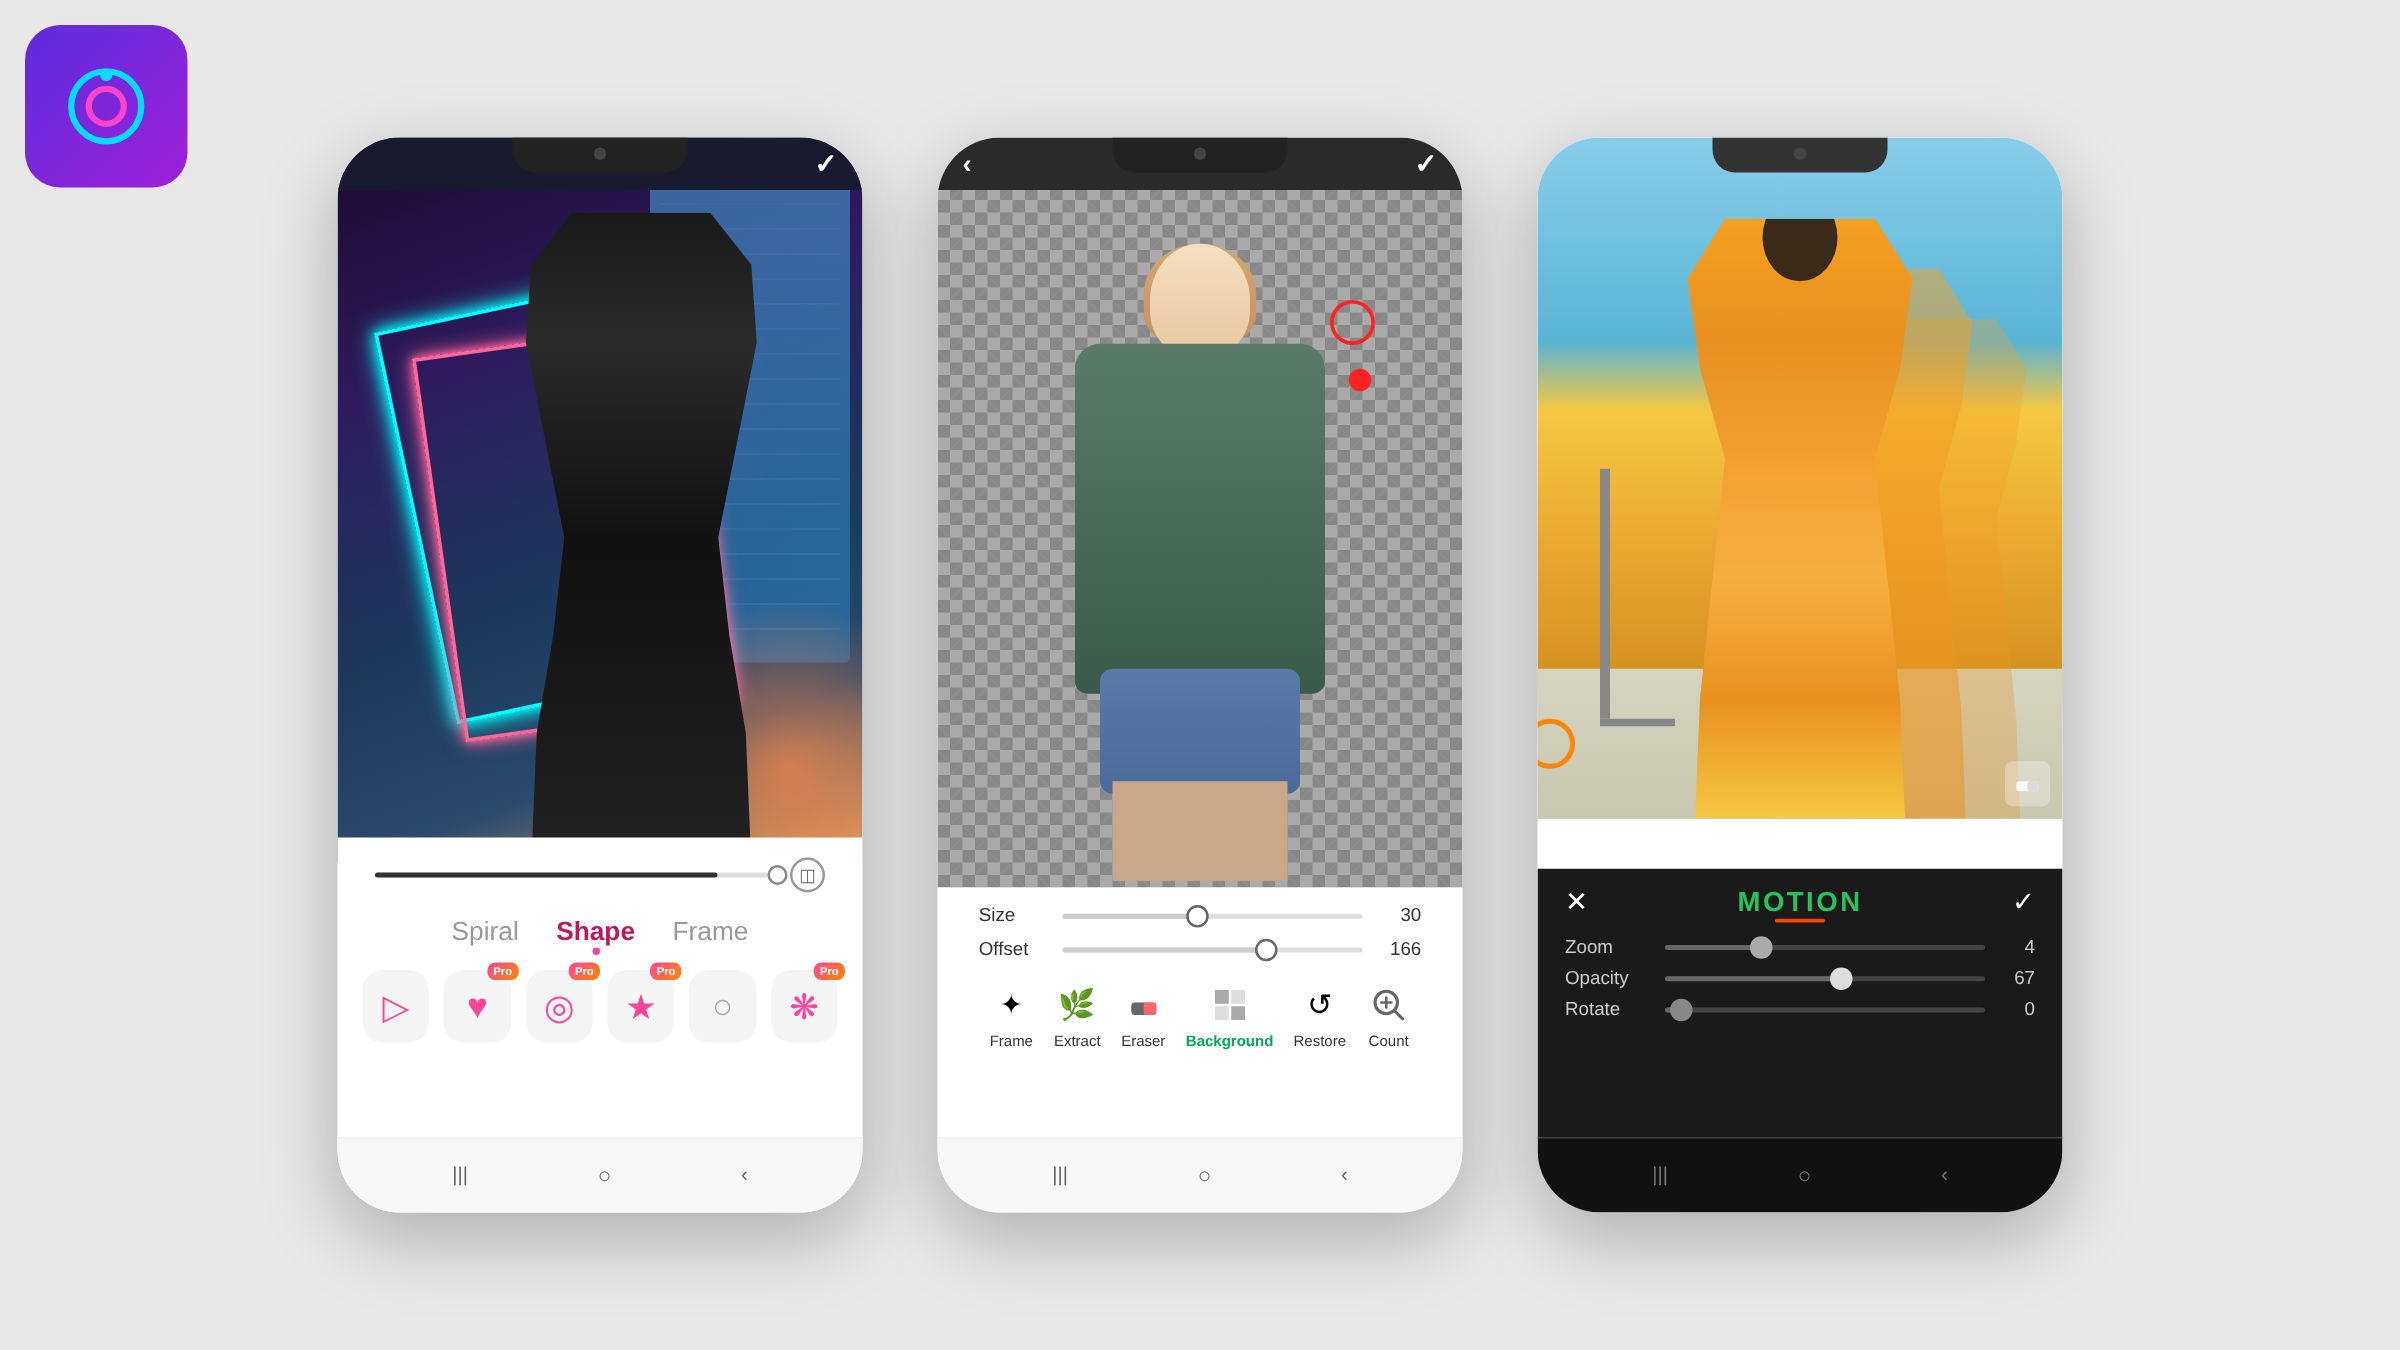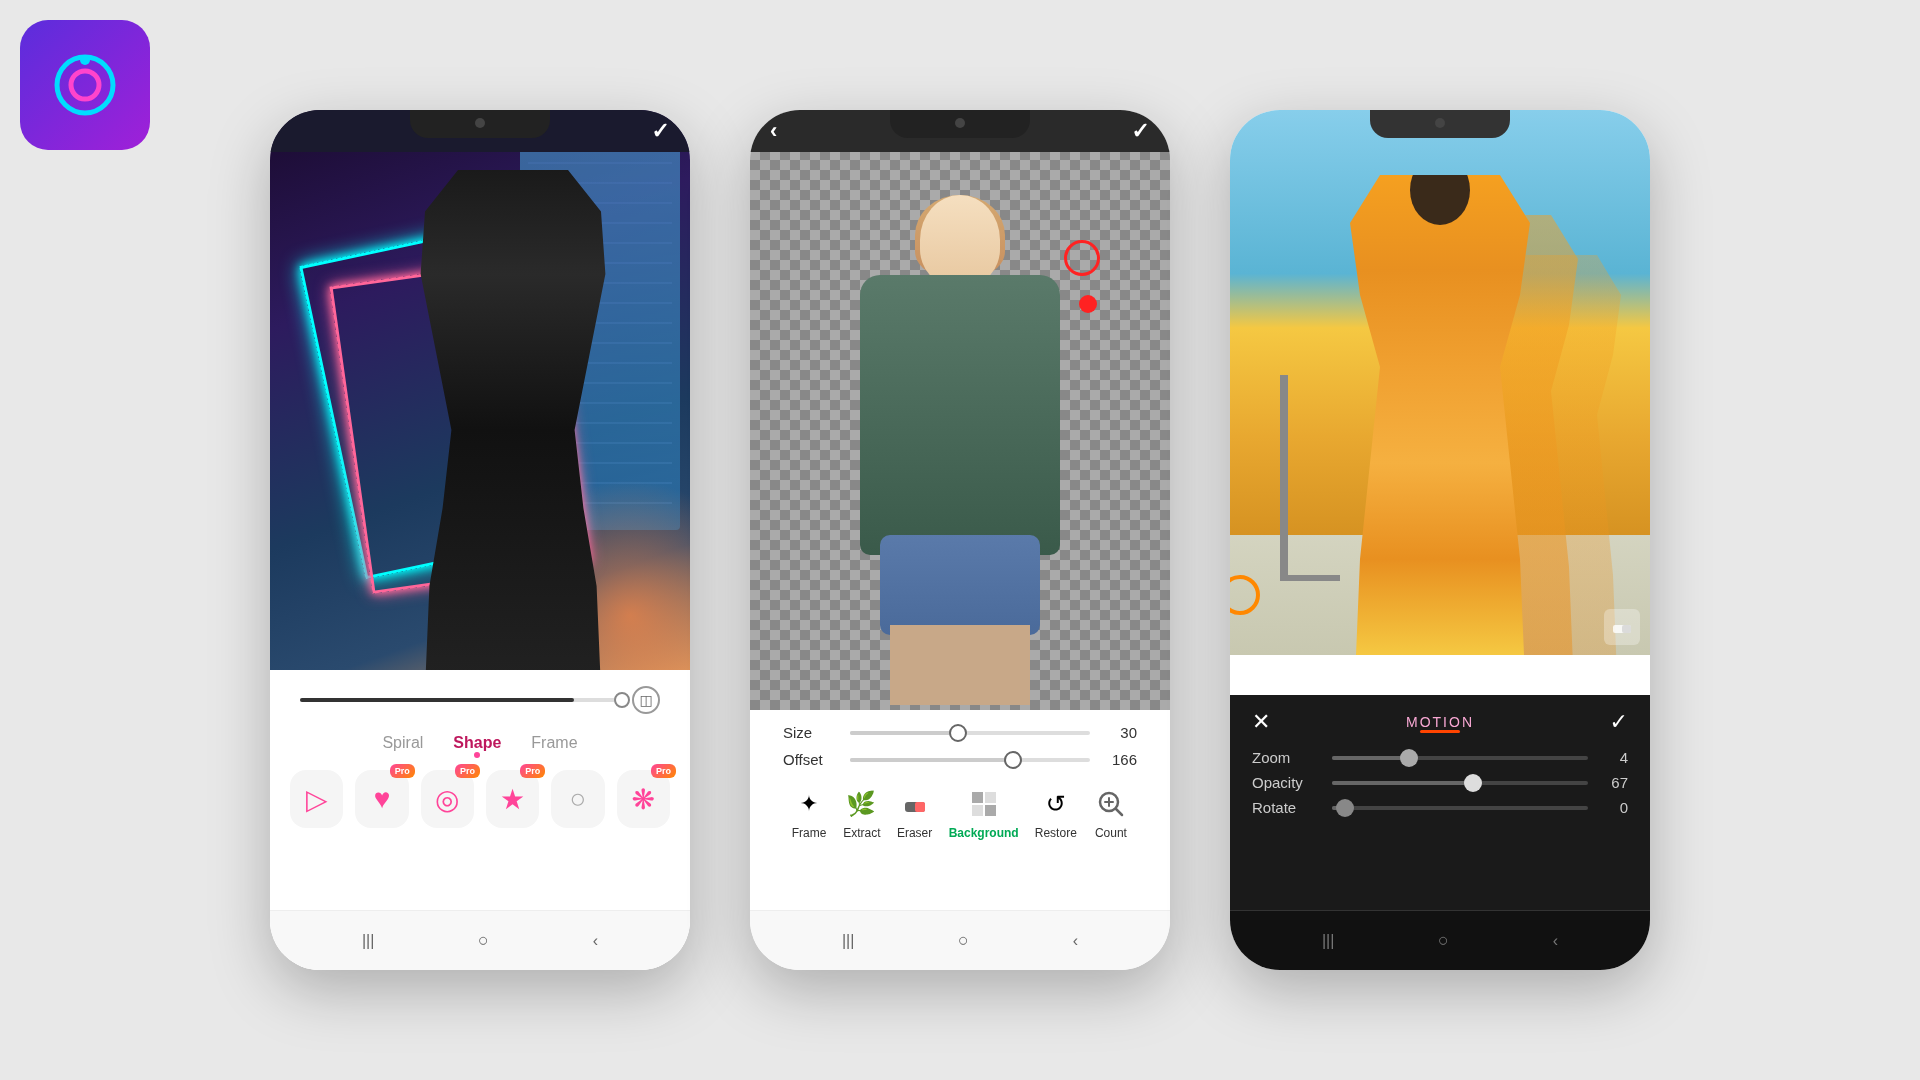--- a/index.html
+++ b/index.html
@@ -189,21 +189,21 @@
       color: #666;
     }
 
     .tabs-row {
       display: flex;
       gap: 30px;
       justify-content: center;
       margin-bottom: 14px;
     }
     .tab-item {
-      font-size: 16px;
+      font-size: 21px;
       color: #999;
       cursor: pointer;
       padding: 4px 0;
       position: relative;
     }
     .tab-item.active {
       color: #be185d;
       font-weight: 600;
     }
     .tab-item.active::after {
@@ -487,23 +487,23 @@
       padding: 14px 22px 0;
     }
 
     .panel-header {
       display: flex;
       align-items: center;
       justify-content: space-between;
       margin-bottom: 14px;
     }
     .panel-title {
-      font-size: 14px;
-      font-weight: 400;
-      color: #f9a8d4;
+      font-size: 22px;
+      font-weight: 700;
+      color: #22c55e;
       letter-spacing: 2px;
       text-align: center;
       flex: 1;
       position: relative;
     }
     .panel-title::after {
       content: '';
       position: absolute;
       bottom: -3px;
       left: 50%;

